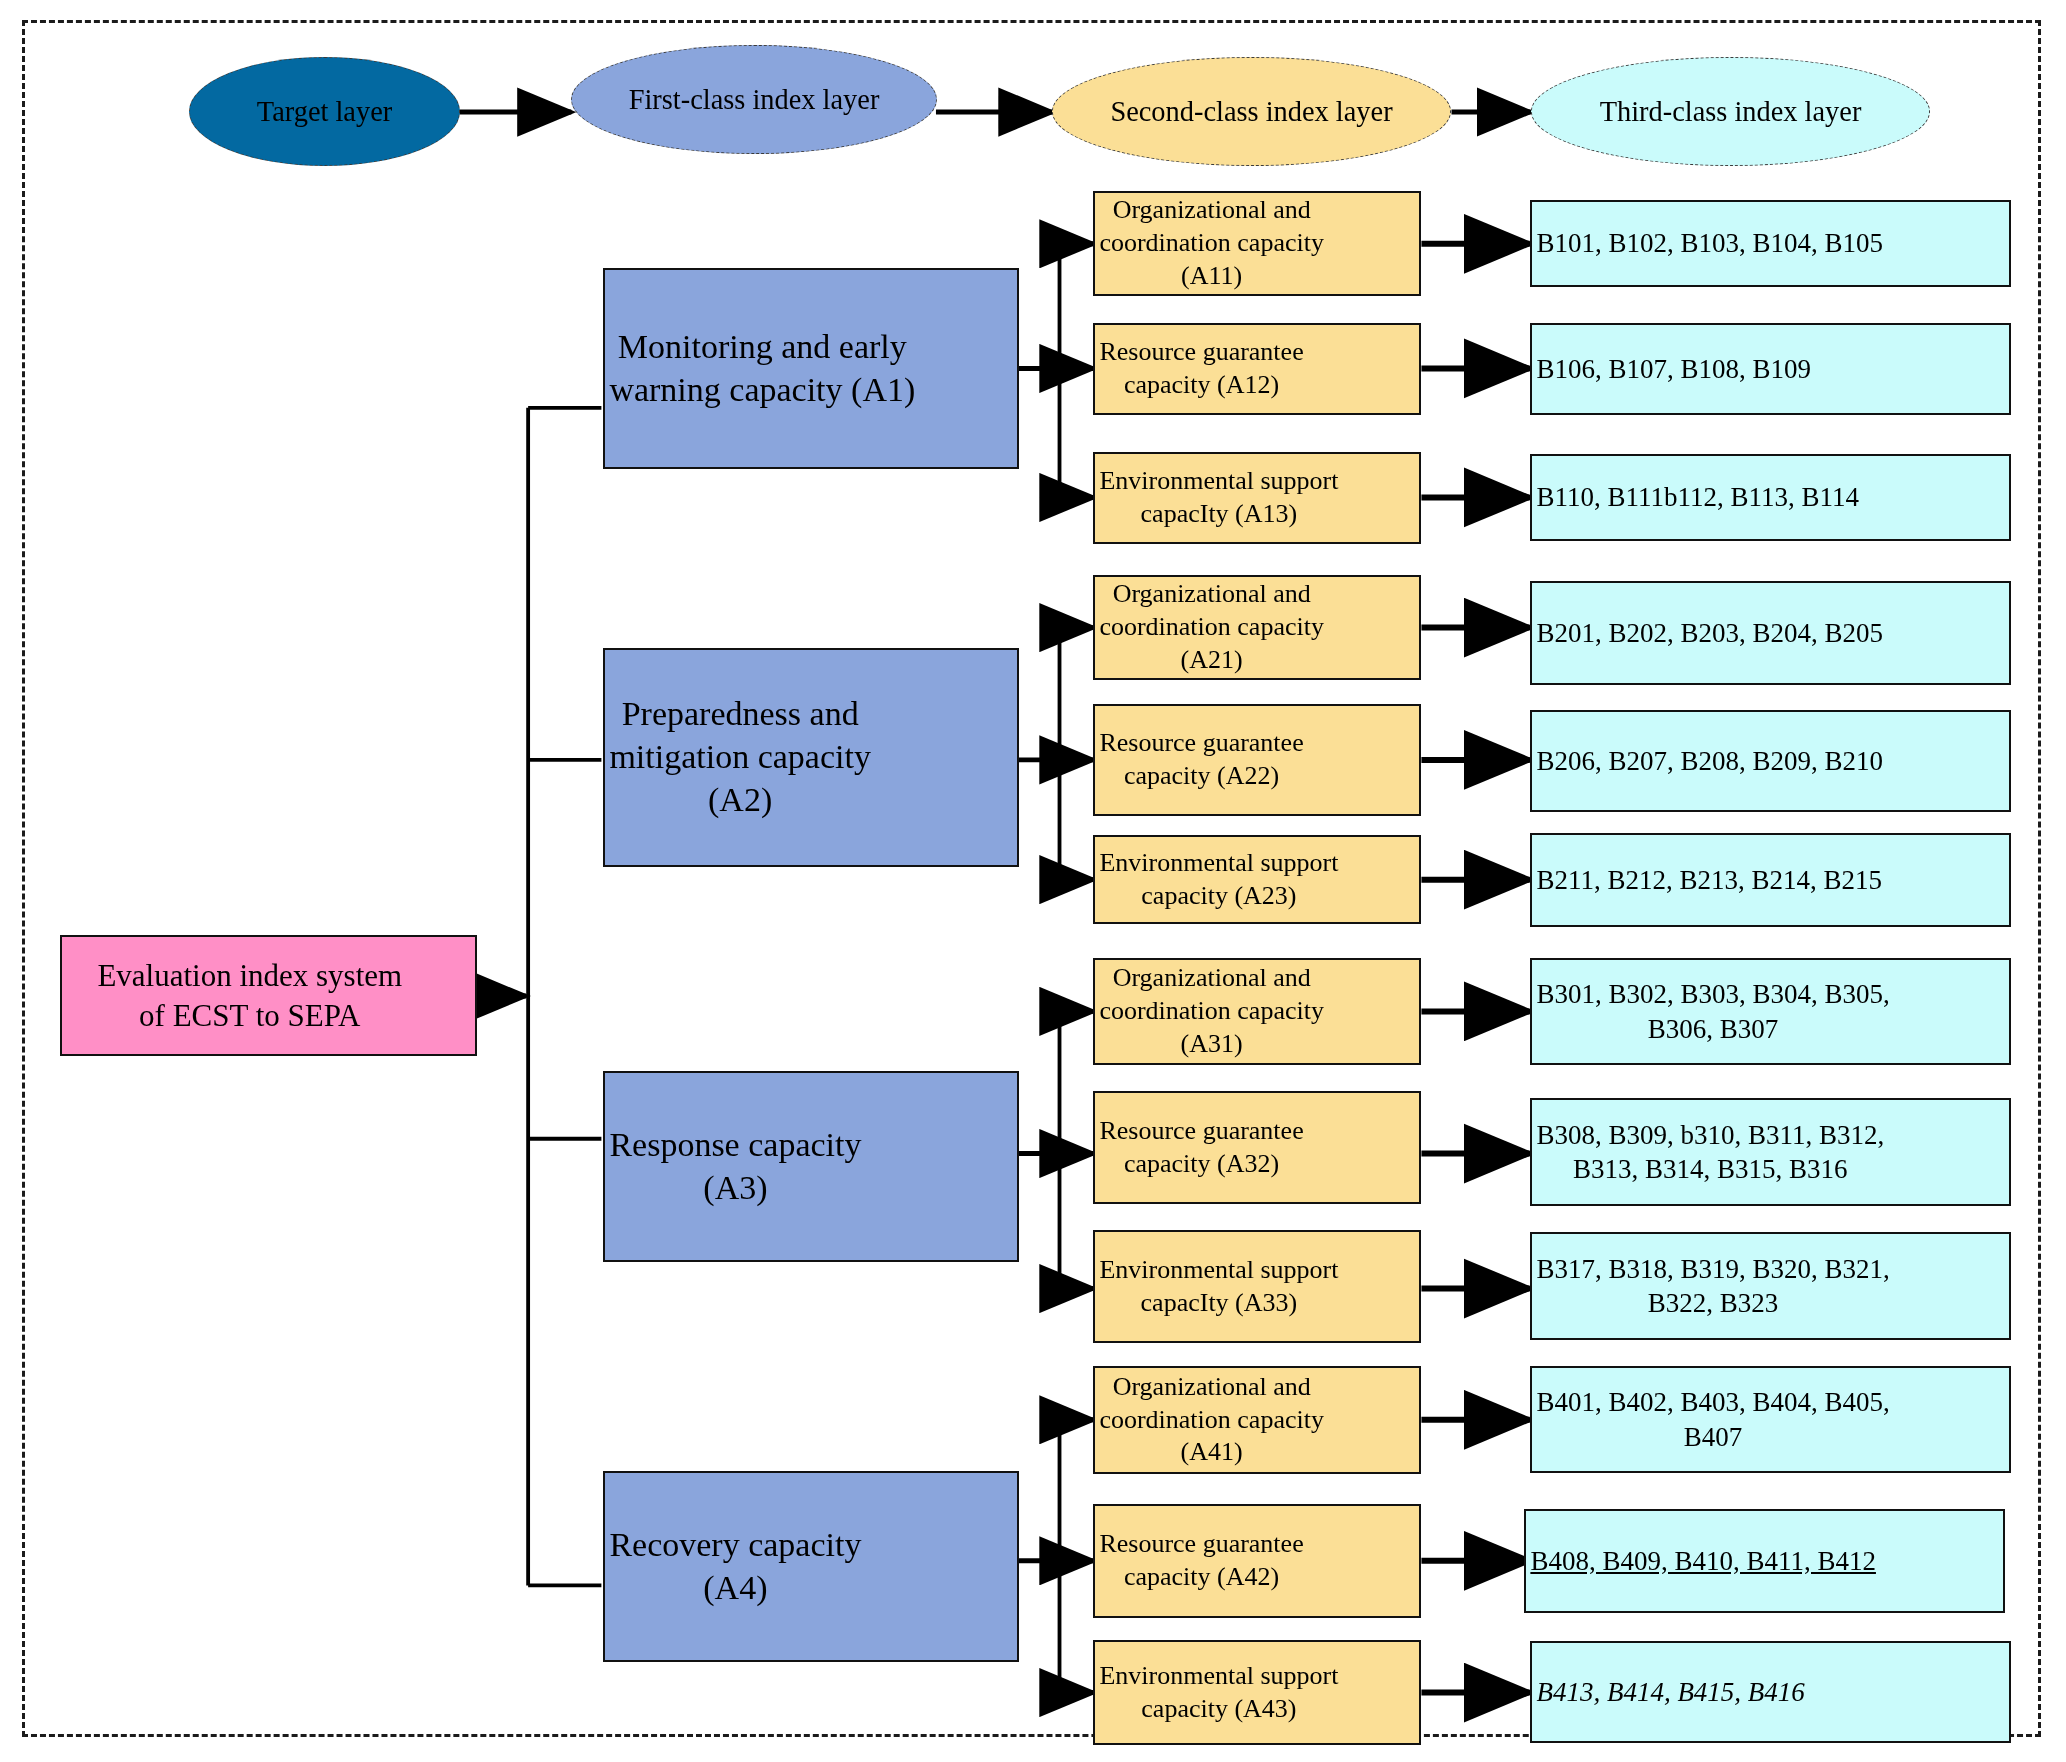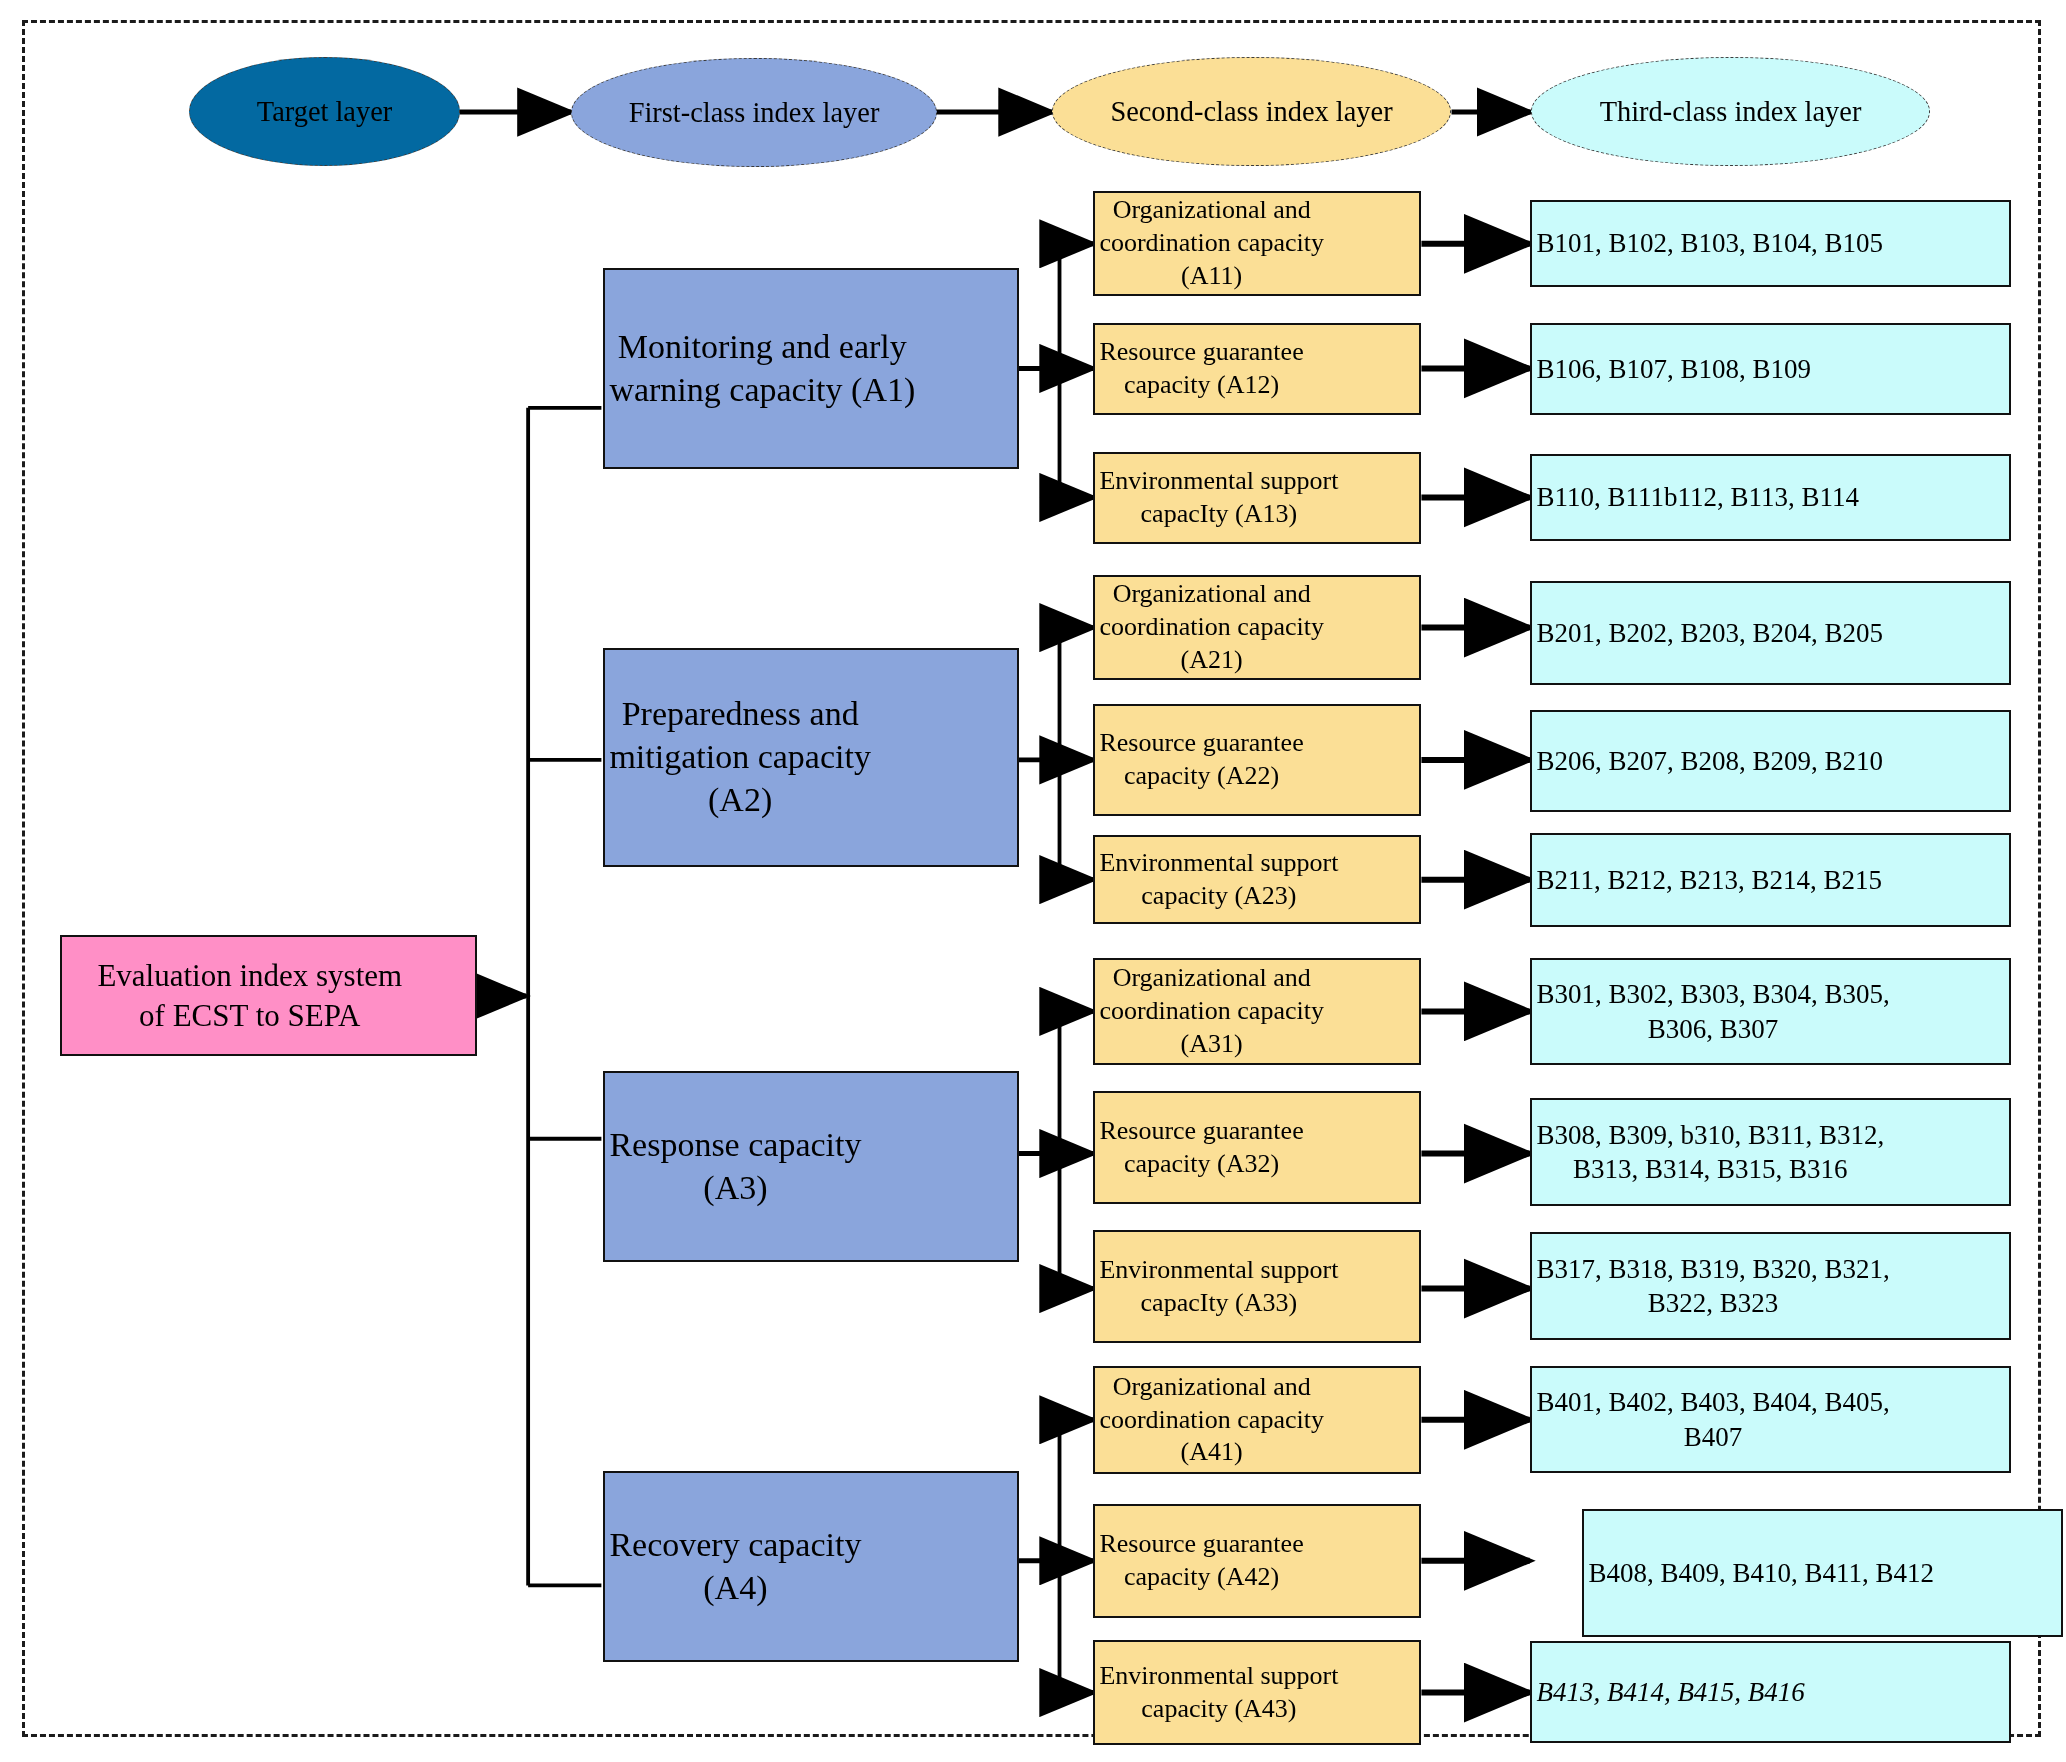--- a/index.html
+++ b/index.html
@@ -154,21 +154,21 @@
       <line x1="2600" y1="2357" x2="2798" y2="2357"></line>
       <line x1="2600" y1="2597" x2="2798" y2="2597"></line>
       <line x1="2600" y1="2855" x2="2798" y2="2855"></line>
       <line x1="2600" y1="3096" x2="2798" y2="3096"></line>
     </g>
   </svg>
 
   <div class="ellipse ell-target" style="left:189px; top:57px; width:271px; height:109px; font-size:28.4px;">
     <span>Target layer</span>
   </div>
-  <div class="ellipse ell-first" style="left:571px; top:58px; width:366px; height:109px; font-size:28.4px;">
+  <div class="ellipse ell-first" style="left:571px; top:45px; width:366px; height:109px; font-size:28.4px;">
     <span>First-class index  layer</span>
   </div>
   <div class="ellipse ell-second" style="left:1052px; top:57px; width:399px; height:109px; font-size:28.4px;">
     <span>Second-class index layer</span>
   </div>
   <div class="ellipse ell-third" style="left:1531px; top:57px; width:399px; height:109px; font-size:28.4px;">
     <span>Third-class index layer</span>
   </div>
 
   <div class="node node-root" style="left:60px; top:935px; width:417px; height:121px;padding-left:31px;">
@@ -280,21 +280,21 @@
   </div>
   <div class="node node-l3" style="left:1530px; top:1232px; width:481px; height:108px;">
     <span style="white-space:pre-line;">B317, B318, B319, B320, B321,
 B322, B323</span>
   </div>
 
   <div class="node node-l3" style="left:1530px; top:1366px; width:481px; height:107px;">
     <span style="white-space:pre-line;">B401, B402, B403, B404, B405,
 B407</span>
   </div>
-  <div class="node node-l3" style="left:1582px; top:1509px; width:481px; height:128px;">
+  <div class="node node-l3" style="left:1524px; top:1509px; width:481px; height:104px;text-decoration:underline;">
     <span style="white-space:pre-line;">B408, B409, B410, B411, B412</span>
   </div>
   <div class="node node-l3" style="left:1530px; top:1641px; width:481px; height:102px;">
     <span style="white-space:pre-line;font-style:italic;">B413, B414, B415, B416</span>
   </div>
 
 </div>
 
 
 </body></html>

